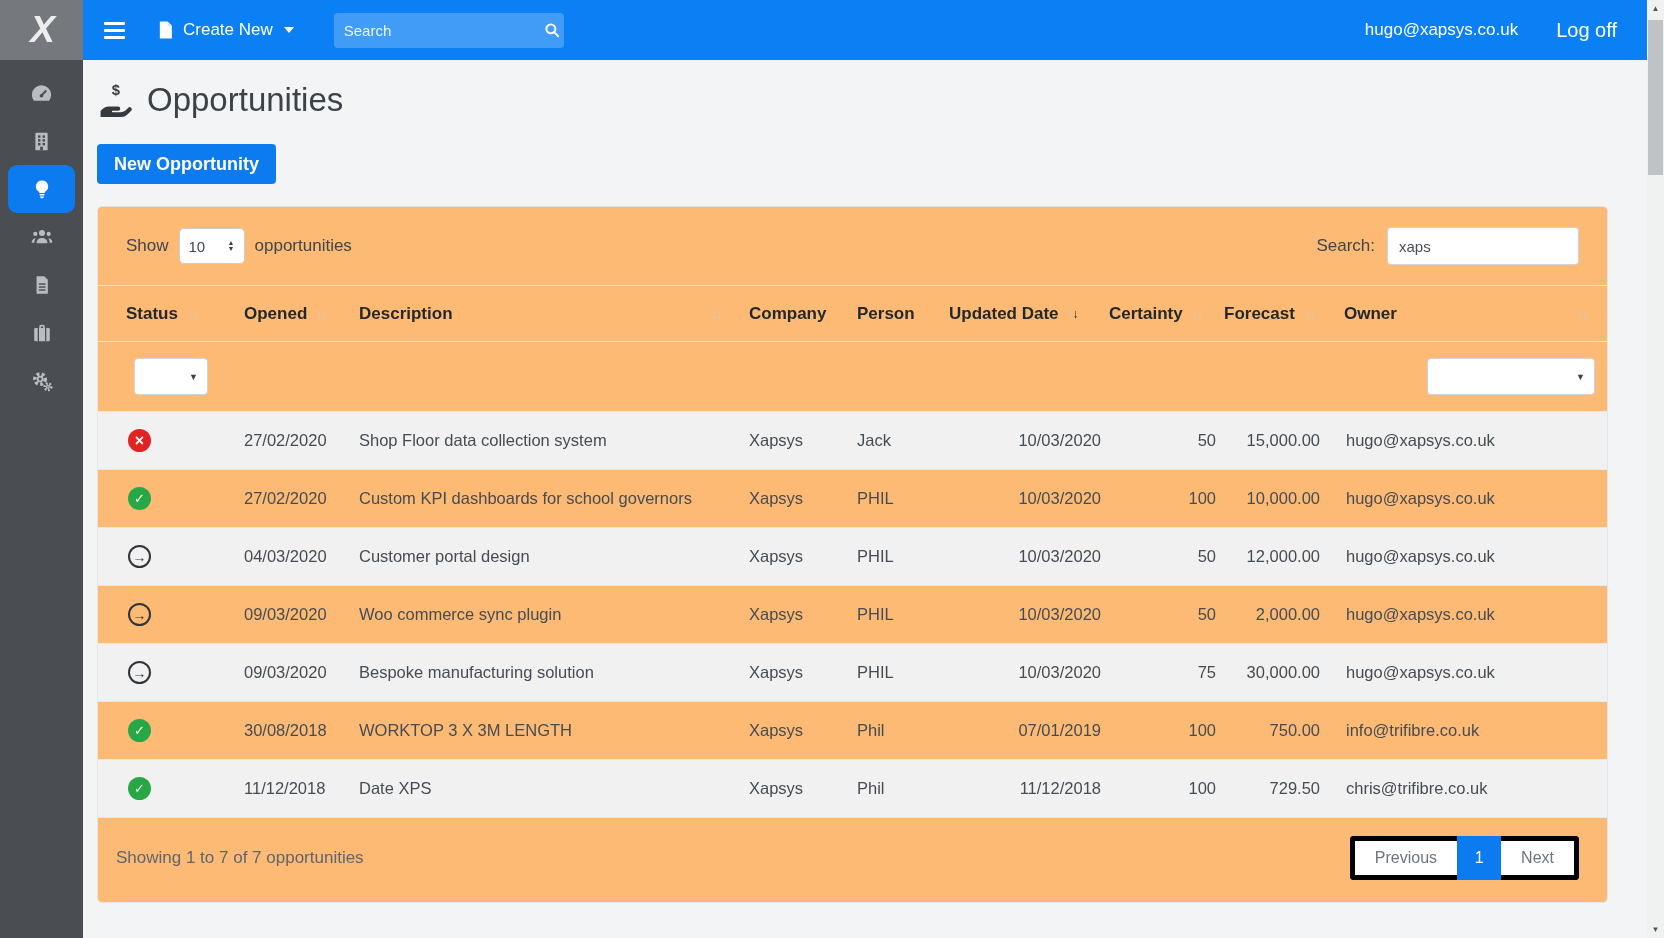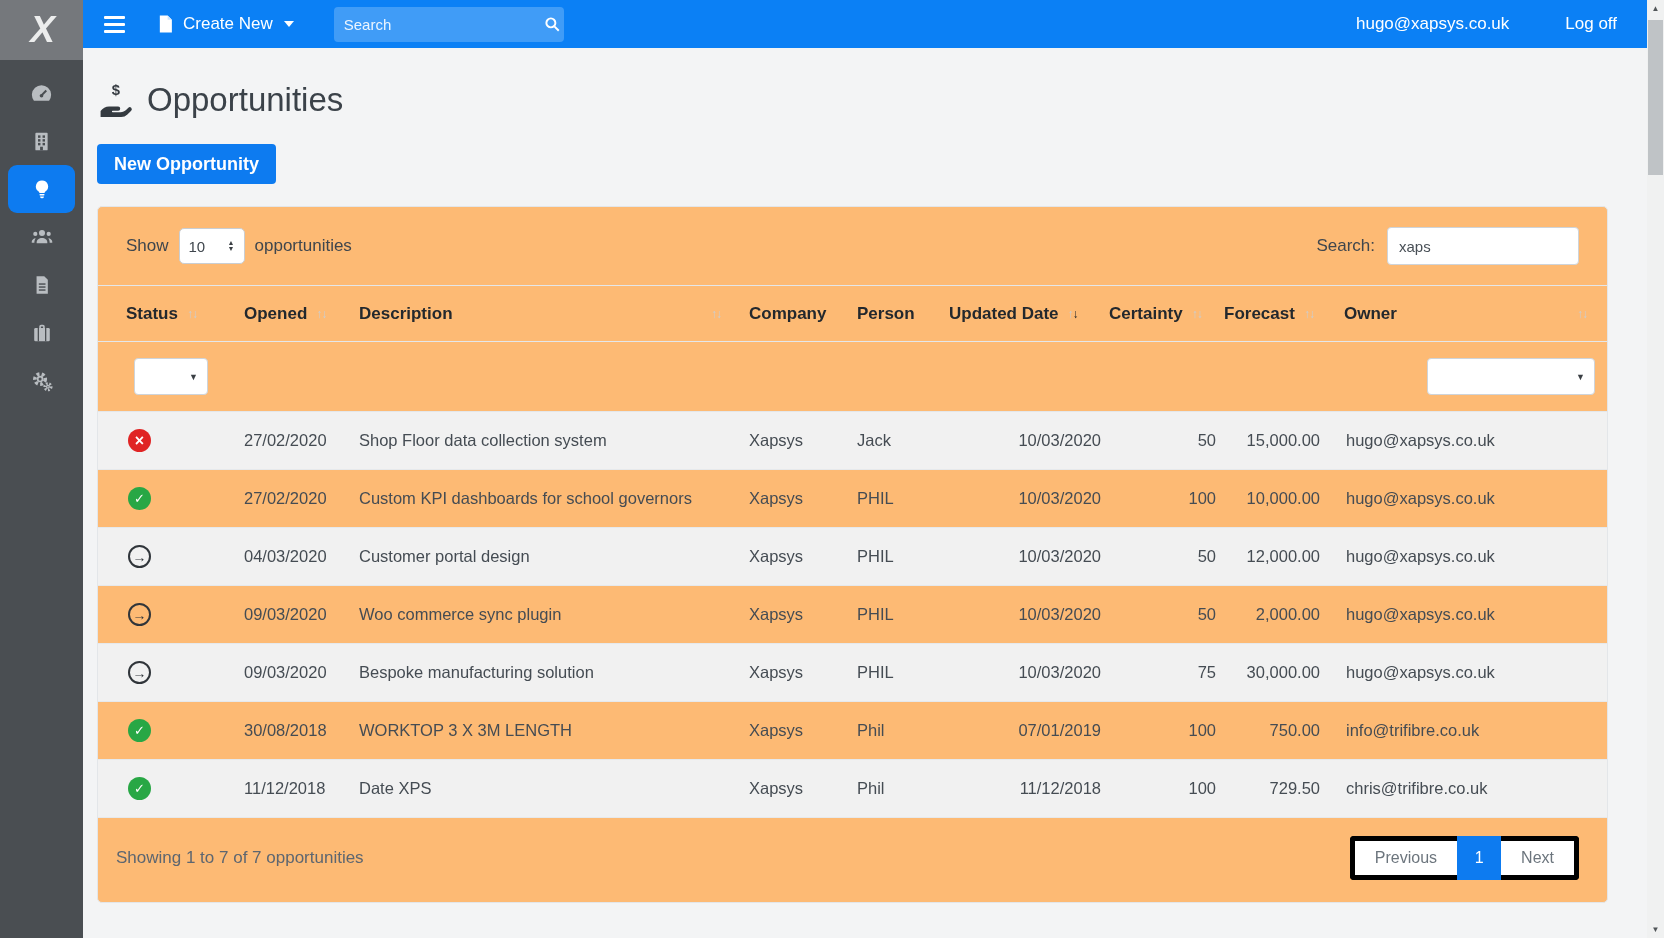--- a/index.html
+++ b/index.html
@@ -9,34 +9,34 @@
   
   .sidebar{position:absolute;left:0;top:0;width:83px;height:938px;background:#4a4e52;z-index:5}
   .logo{height:60px;background:#75787c;color:#eceded;display:flex;align-items:center;justify-content:center;
         font-size:37px;font-weight:700;font-style:italic;letter-spacing:-2px}
   .nav{padding-top:9px;display:flex;flex-direction:column}
   .nav-item{width:67px;height:48px;margin:0 8px;display:flex;align-items:center;justify-content:center;
             color:#b9bdc1;border-radius:9px;cursor:pointer}
   .nav-item.active{background:#0d7bf0;color:#fff}
 
   
-  .topbar{position:absolute;left:83px;top:0;width:1564px;height:48px;background:#0b80f5;
+  .topbar{position:absolute;left:83px;top:0;width:1564px;height:60px;background:#0b80f5;
           display:flex;align-items:center;color:#fff}
   .hamburger{margin-left:17px;display:flex;flex-direction:column;gap:4px;cursor:pointer;padding:4px}
   .hamburger div{width:21px;height:3px;background:#fff;border-radius:1px}
   .createnew{margin-left:28px;display:flex;align-items:center;gap:9px;font-size:17px;cursor:pointer}
   .caret{width:0;height:0;border-left:5px solid transparent;border-right:5px solid transparent;border-top:6px solid #fff;margin-left:2px}
   .tb-search{margin-left:40px;width:230px;height:35px;background:rgba(255,255,255,.22);border-radius:4px;
              display:flex;align-items:center;padding:0 10px}
   .tb-search input{flex:1;background:transparent;border:none;outline:none;color:#fff;font-size:15px;
                    font-family:inherit}
   .tb-search input::placeholder{color:rgba(255,255,255,.9)}
   .tb-spacer{flex:1}
   .tb-email{font-size:17px}
-  .tb-logoff{font-size:17px;margin-left:56px;margin-right:30px;cursor:pointer}
+  .tb-logoff{font-size:20px;margin-left:38px;margin-right:30px;cursor:pointer}
 
   
   .main{position:absolute;left:83px;top:60px;width:1564px;height:878px;background:#f3f4f5}
   .page-head{padding:21px 0 0 14px;display:flex;align-items:center;gap:10px}
   .page-title{font-size:33px;color:#3b4249;font-weight:400}
   .btn-new{margin:25px 0 0 14px;height:40px;padding:0 17px;background:#0d7bf0;color:#fff;border:none;
            border-radius:4px;font-size:18px;font-weight:700;font-family:inherit;cursor:pointer}
 
   .card{margin:22px 0 0 14px;width:1511px;background:#fdba74;border:1px solid #e3e6e9;border-radius:5px}
 

